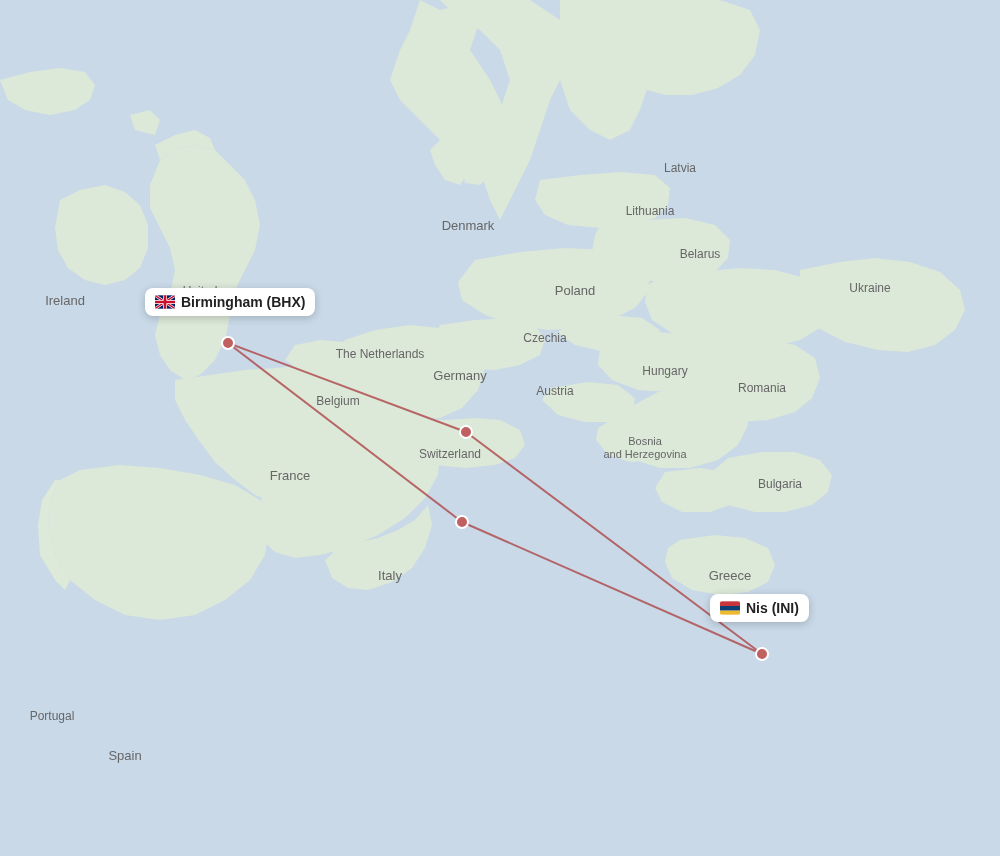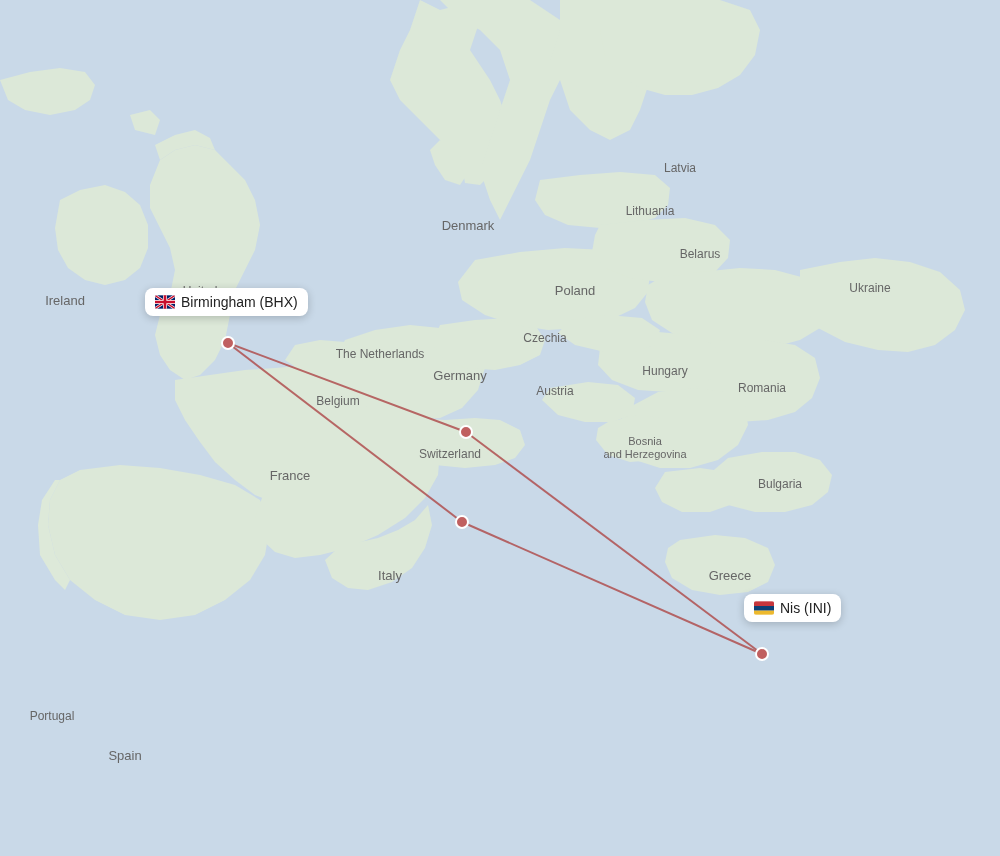--- a/index.html
+++ b/index.html
@@ -23,21 +23,21 @@
     
     .airport-label {
       position: absolute;
       background: white;
       border-radius: 8px;
       padding: 6px 10px;
       display: flex;
       align-items: center;
       gap: 6px;
       font-size: 14px;
-      font-weight: 400;
+      font-weight: 700;
       color: #222;
       box-shadow: 0 2px 8px rgba(0,0,0,0.2);
       white-space: nowrap;
     }
 
     .airport-label .flag {
       width: 20px;
       height: 14px;
       display: inline-block;
       border-radius: 2px;
@@ -46,21 +46,21 @@
     }
 
     
     #label-bhx {
       left: 145px;
       top: 288px;
     }
 
     
     #label-ini {
-      left: 744px;
+      left: 710px;
       top: 594px;
     }
   </style>
 </head>
 <body>
 
 <div id="map-container">
 
   <svg id="map-svg" viewBox="0 0 1000 856" xmlns="http://www.w3.org/2000/svg">
 

